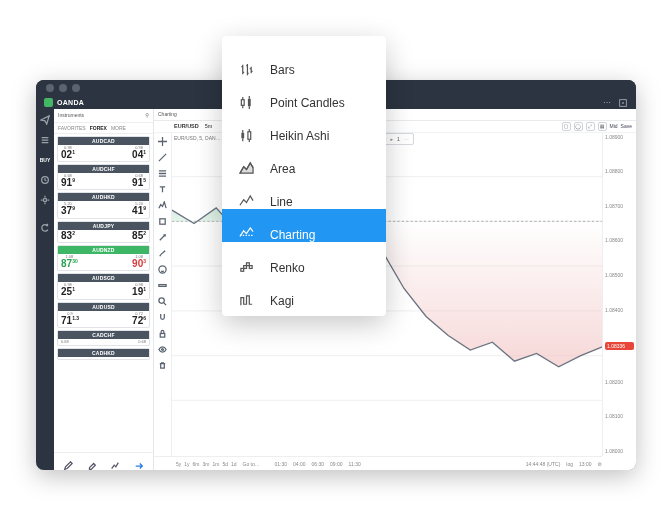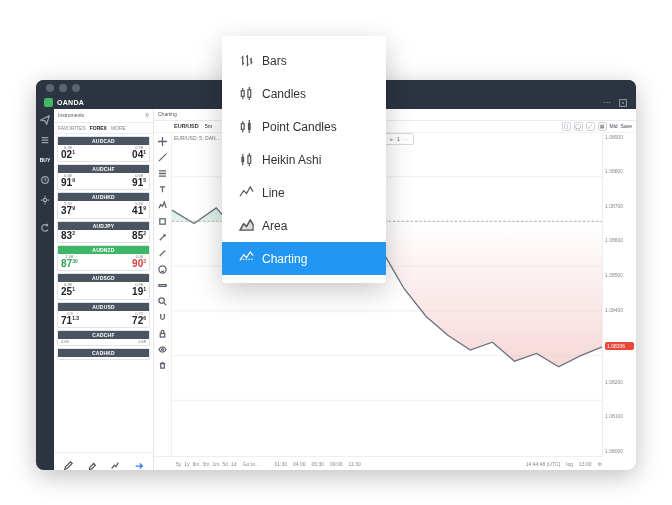--- a/index.html
+++ b/index.html
@@ -60,21 +60,21 @@
 .y-axis { position: absolute; right: 0; top: 24px; bottom: 14px; width: 34px; border-left: 1px solid #eceef1; display: flex; flex-direction: column; justify-content: space-between; padding: 2px 2px; font-size: 5px; color: #888; background: #fff; }
 .y-axis .tick { text-align: left; line-height: 1; }
 .y-axis .badge { background: #e8463a; color: #fff; font-size: 5px; padding: 1px 2px; border-radius: 2px; text-align: left; }
 .x-axis { height: 14px; border-top: 1px solid #eceef1; display: flex; align-items: center; font-size: 5px; color: #888; padding-left: 22px; gap: 6px; margin-right: 34px; }
 .x-axis .tf { display: flex; gap: 3px; }
 .x-axis .spacer { flex: 1; }
 .x-axis .goto { width: 26px; }
 
 
 .dropdown { position: absolute; left: 222px; top: 36px; width: 164px; background: #fff; border-radius: 4px; box-shadow: 0 8px 28px rgba(0,0,0,0.22); padding: 8px 0; z-index: 50; }
-.dd-item { height: 33px; display: flex; align-items: center; gap: 8px; padding: 0 16px; font-size: 12px; color: #333; cursor: pointer; }
+.dd-item { height: 33px; display: flex; align-items: flex-end; gap: 16px; padding: 0 16px; font-size: 12px; color: #333; cursor: pointer; }
 .dd-item.active { background: #2196f3; color: #fff; }
 .dd-item .dd-icon { width: 16px; height: 16px; display: flex; align-items: center; justify-content: center; }
 .dd-item svg { width: 15px; height: 15px; stroke: #555; fill: none; stroke-width: 1.3; }
 .dd-item.active svg { stroke: #fff; }
 </style>
 </head>
 <body>
 
 <div class="browser-frame">
   <div class="browser-dots">
@@ -459,66 +459,74 @@
         </svg>
       </span>
       <span>Bars</span>
     </div>
     <div class="dd-item">
       <span class="dd-icon">
         <svg viewBox="0 0 16 16">
           <path d="M4 2v3M4 11v3"></path>
           <rect x="2.5" y="5" width="3" height="6"></rect>
           <path d="M11 1v3M11 12v3"></path>
-          <rect x="9.5" y="4" width="3" height="8"></rect>
-        </svg>
-      </span>
-      <span>Candles</span>
-    </div>
-    <div class="dd-item">
-      <span class="dd-icon">
-        <svg viewBox="0 0 16 16">
-          <path d="M4 2v3M4 11v3"></path>
-          <rect x="2.5" y="5" width="3" height="6"></rect>
-          <path d="M11 1v3M11 12v3"></path>
           <rect x="9.5" y="4" width="3" height="8" fill="#555" stroke="none"></rect>
         </svg>
       </span>
       <span>Point Candles</span>
     </div>
     <div class="dd-item">
       <span class="dd-icon">
         <svg viewBox="0 0 16 16">
           <path d="M4 2v3M4 11v3"></path>
           <rect x="2.5" y="5" width="3" height="6" fill="#555" stroke="none"></rect>
           <path d="M11 1v3M11 12v3"></path>
           <rect x="9.5" y="4" width="3" height="8"></rect>
         </svg>
       </span>
       <span>Heikin Ashi</span>
     </div>
     <div class="dd-item">
       <span class="dd-icon">
         <svg viewBox="0 0 16 16">
-          <path d="M1 12l4-6 3 3 4-7 3 5"></path>
-        </svg>
-      </span>
-      <span>Line</span>
-    </div>
-    <div class="dd-item">
-      <span class="dd-icon">
-        <svg viewBox="0 0 16 16">
           <path d="M1 13l4-7 3 3 4-7 3 5v6H1z" fill="#555" fill-opacity="0.2"></path>
           <path d="M1 13l4-7 3 3 4-7 3 5"></path>
         </svg>
       </span>
       <span>Area</span>
     </div>
+    <div class="dd-item">
+      <span class="dd-icon">
+        <svg viewBox="0 0 16 16">
+          <path d="M1 12l4-6 3 3 4-7 3 5"></path>
+        </svg>
+      </span>
+      <span>Line</span>
+    </div>
     <div class="dd-item active">
       <span class="dd-icon">
         <svg viewBox="0 0 16 16">
           <path d="M1 10l4-6 3 3 4-6 3 4"></path>
           <path d="M1 9h14" stroke-dasharray="1.5 1.5"></path>
         </svg>
       </span>
       <span>Charting</span>
     </div>
+    <div class="dd-item">
+      <span class="dd-icon">
+        <svg viewBox="0 0 16 16">
+          <rect x="2" y="9" width="3" height="3"></rect>
+          <rect x="5" y="6" width="3" height="3"></rect>
+          <rect x="8" y="3" width="3" height="3"></rect>
+          <rect x="11" y="6" width="3" height="3"></rect>
+        </svg>
+      </span>
+      <span>Renko</span>
+    </div>
+    <div class="dd-item">
+      <span class="dd-icon">
+        <svg viewBox="0 0 16 16">
+          <path d="M2 13V5h3v7h3V3h3v9h3"></path>
+        </svg>
+      </span>
+      <span>Kagi</span>
+    </div>
   </div>
 
 </body></html>

